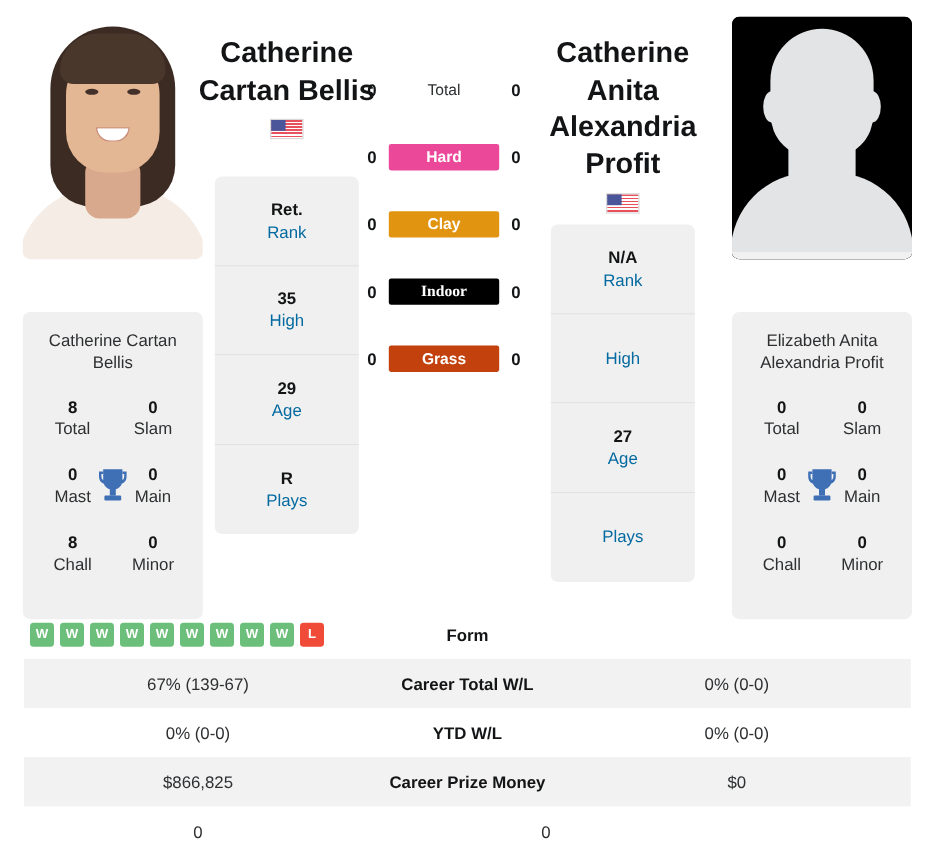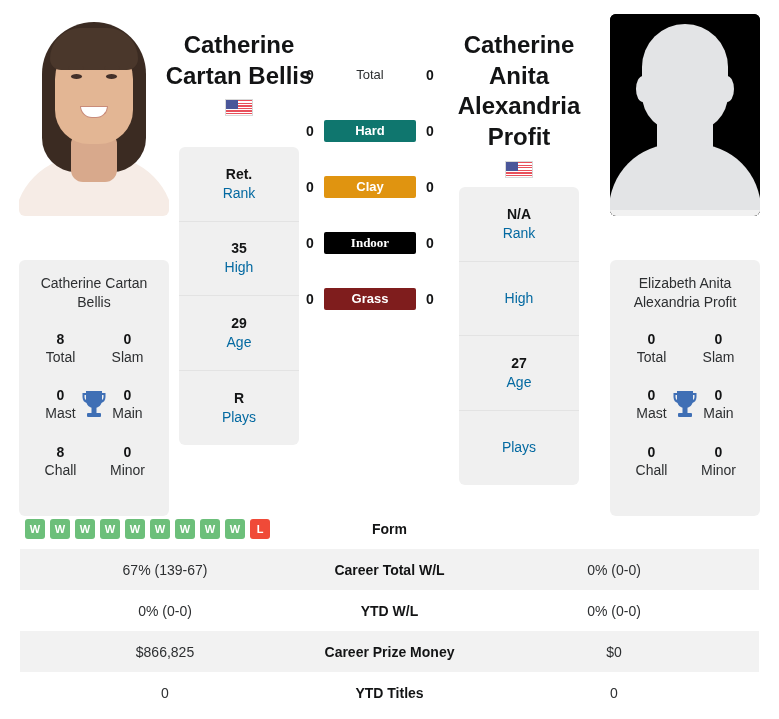--- a/index.html
+++ b/index.html
@@ -435,39 +435,39 @@
     <div class="surfaces">
 
       <div class="srow">
         <span class="num">0</span>
         <span class="badge plain">Total</span>
         <span class="num">0</span>
       </div>
 
       <div class="srow">
         <span class="num">0</span>
-        <span class="badge" id="badge-hard" style="background: #0f766e;">Hard</span>
+        <span class="badge" id="badge-hard" style="background: #ec4899;">Hard</span>
         <span class="num">0</span>
       </div>
 
       <div class="srow">
         <span class="num">0</span>
         <span class="badge" id="badge-clay" style="background: rgb(224, 148, 16);">Clay</span>
         <span class="num">0</span>
       </div>
 
       <div class="srow">
         <span class="num">0</span>
         <span class="badge" id="badge-indoor" style="background: #000000; font-family: Liberation Serif, serif;">Indoor</span>
         <span class="num">0</span>
       </div>
 
       <div class="srow">
         <span class="num">0</span>
-        <span class="badge" id="badge-grass" style="background: #7f1d1d;">Grass</span>
+        <span class="badge" id="badge-grass" style="background: #c2410c;">Grass</span>
         <span class="num">0</span>
       </div>
     </div>
 
     <div class="panel panel-ranks left">
       <div class="cell">
         <span class="v">Ret.</span>
         <span class="k">Rank</span>
       </div>
       <div class="cell">
@@ -611,18 +611,17 @@
     </div>
 
     <div class="trow alt">
       <div class="side">$866,825</div>
       <div class="mid">Career Prize Money</div>
       <div class="side">$0</div>
     </div>
 
     <div class="trow">
       <div class="side">0</div>
-      <div class="mid">YTD Titles</div>
       <div class="side">0</div>
     </div>
 
   </div>
 </div>
 
 </body></html>

